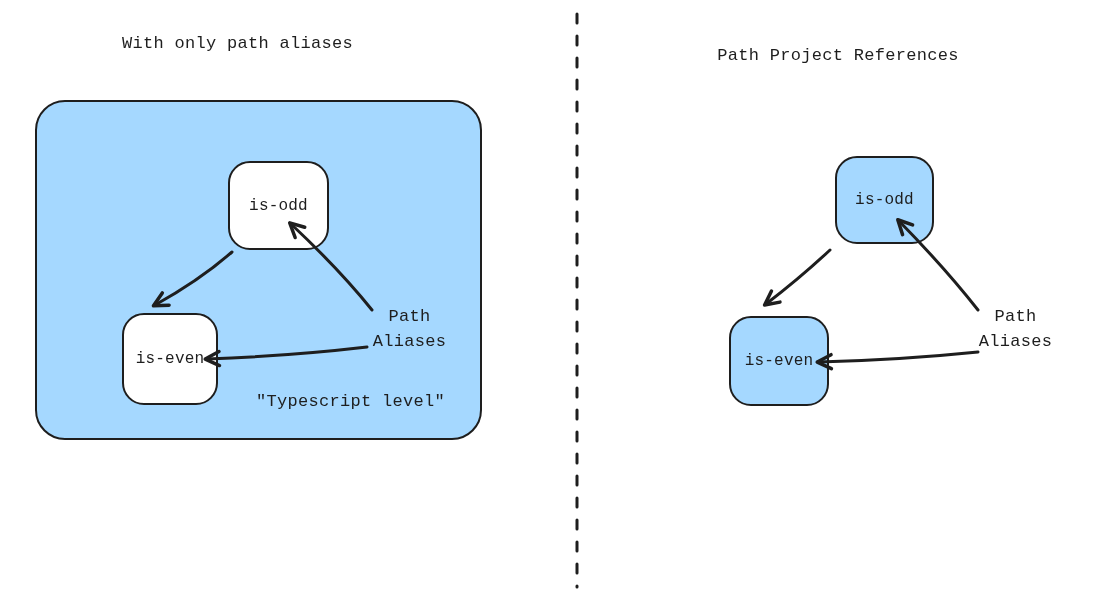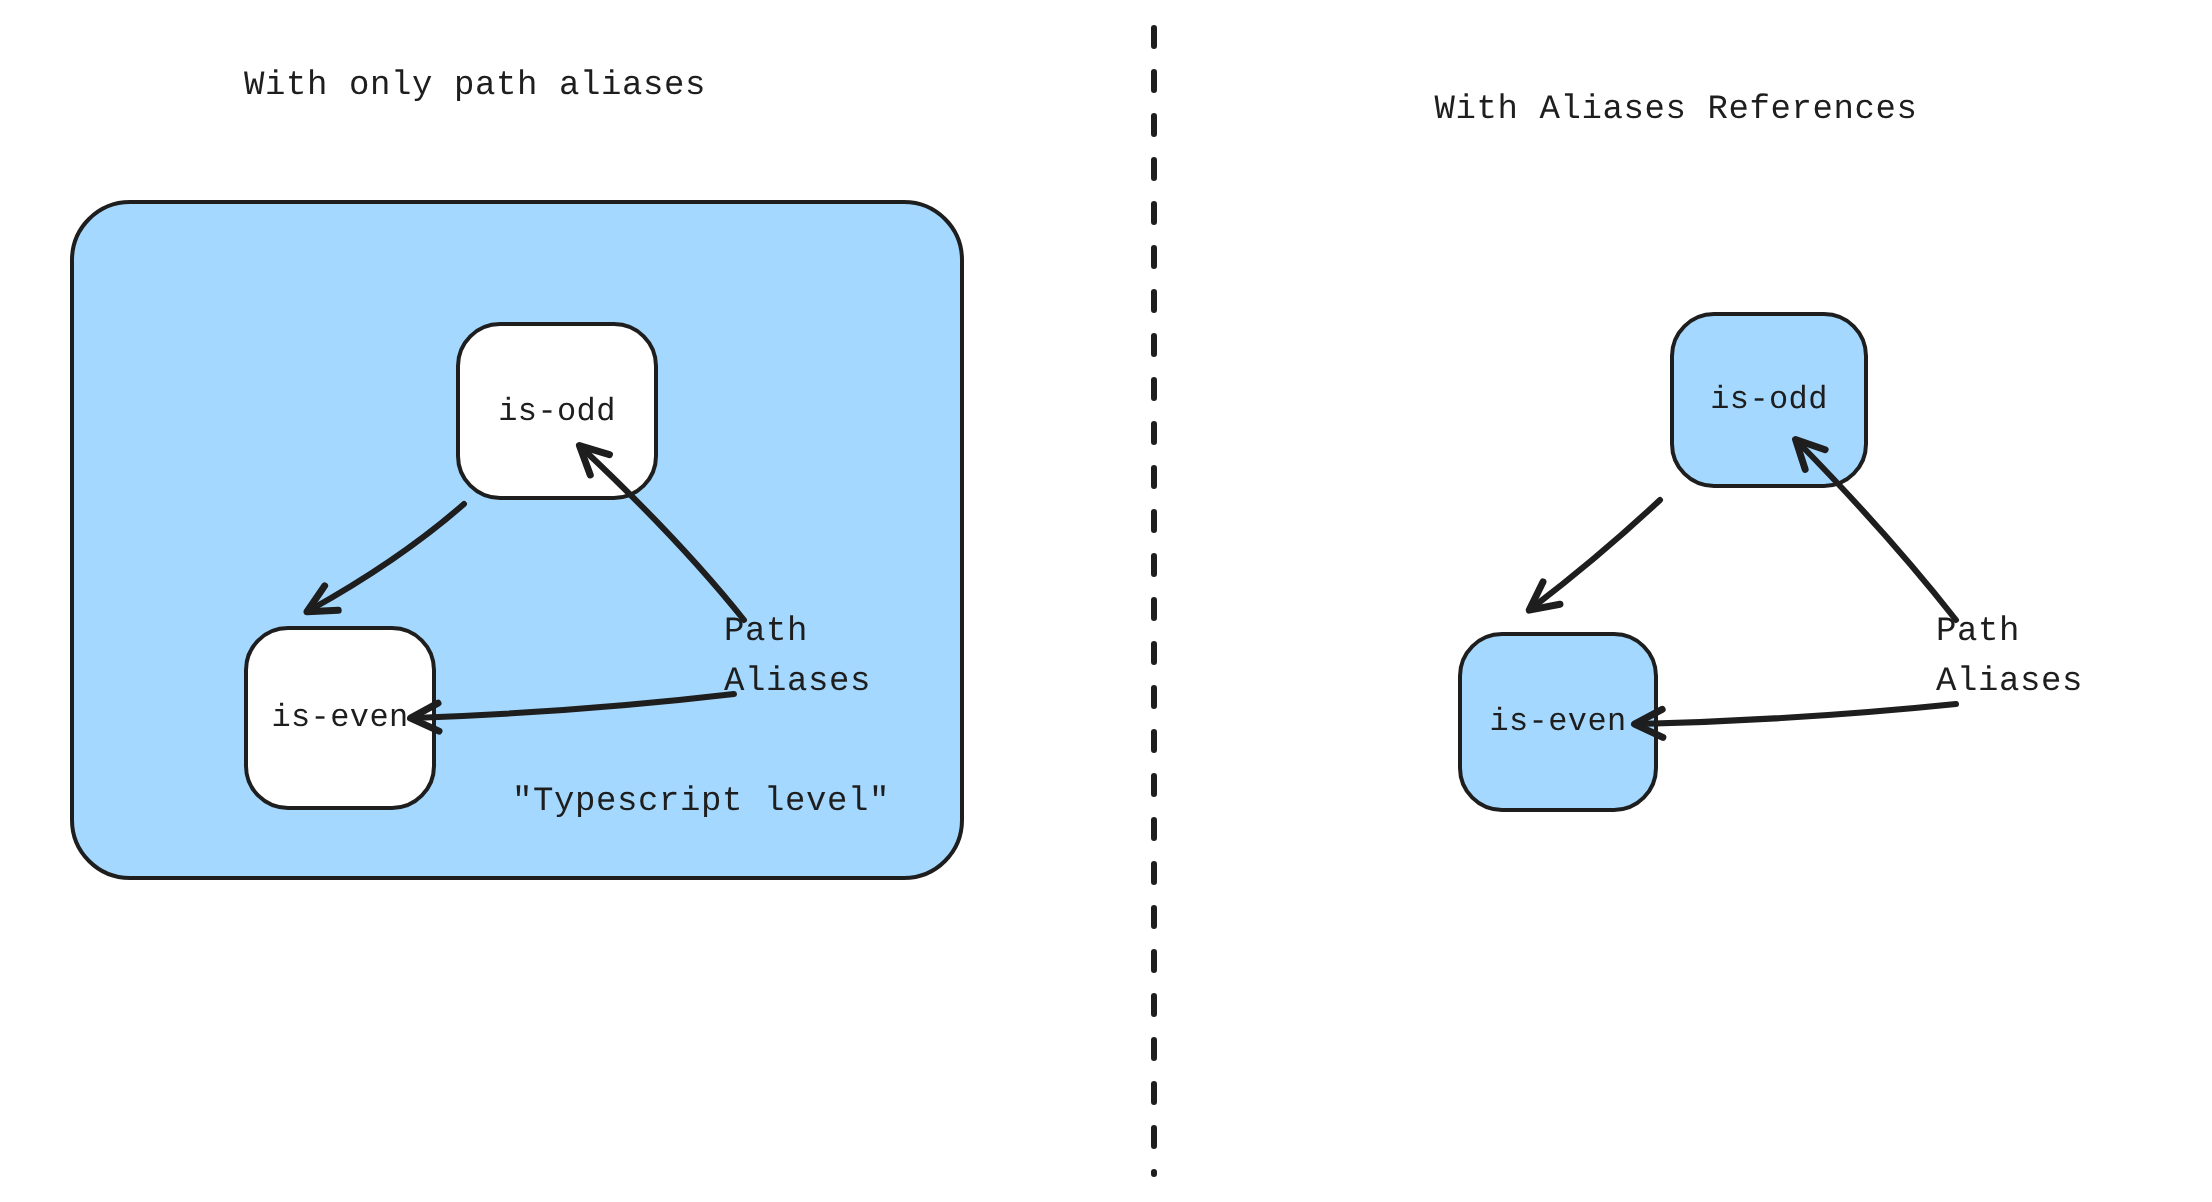--- a/index.html
+++ b/index.html
@@ -32,21 +32,21 @@
     align-items: center;
     justify-content: center;
     font-size: 16px;
     letter-spacing: 0.2px;
     margin-left: 19px;
   }
   .node-white { background: #ffffff; }
   .node-blue  { background: var(--node-fill, #a5d8ff); }
   .annotation {
     font-size: 17px;
-    text-align: left;
+    text-align: center;
     white-space: pre-line;
     line-height: 1.45;
     letter-spacing: 0.3px;
   }
   .caption {
     font-size: 17px;
     text-align: center;
     letter-spacing: 0.3px;
   }
   svg.overlay {
@@ -88,21 +88,21 @@
 
   <div class="abs node node-white" style="left:103px; top:313px; width:96px; height:92px;">
     <span>is-even</span>
   </div>
 
   <div class="abs annotation" style="left:362px; top:305px; width:95px;">Path
 Aliases</div>
 
   <div class="abs caption" style="left:253px; top:392px; width:195px;">"Typescript level"</div>
 
-  <div class="abs panel-title" style="left:713px; top:46px; width:250px;">With Aliases References</div>
+  <div class="abs panel-title" style="left:713px; top:46px; width:250px;">Path Project References</div>
 
   <div class="abs node node-blue" style="left:816px; top:156px; width:99px; height:88px;">
     <span>is-odd</span>
   </div>
 
   <div class="abs node node-blue" style="left:710px; top:316px; width:100px; height:90px;">
     <span>is-even</span>
   </div>
 
   <div class="abs annotation" style="left:968px; top:305px; width:95px;">Path

